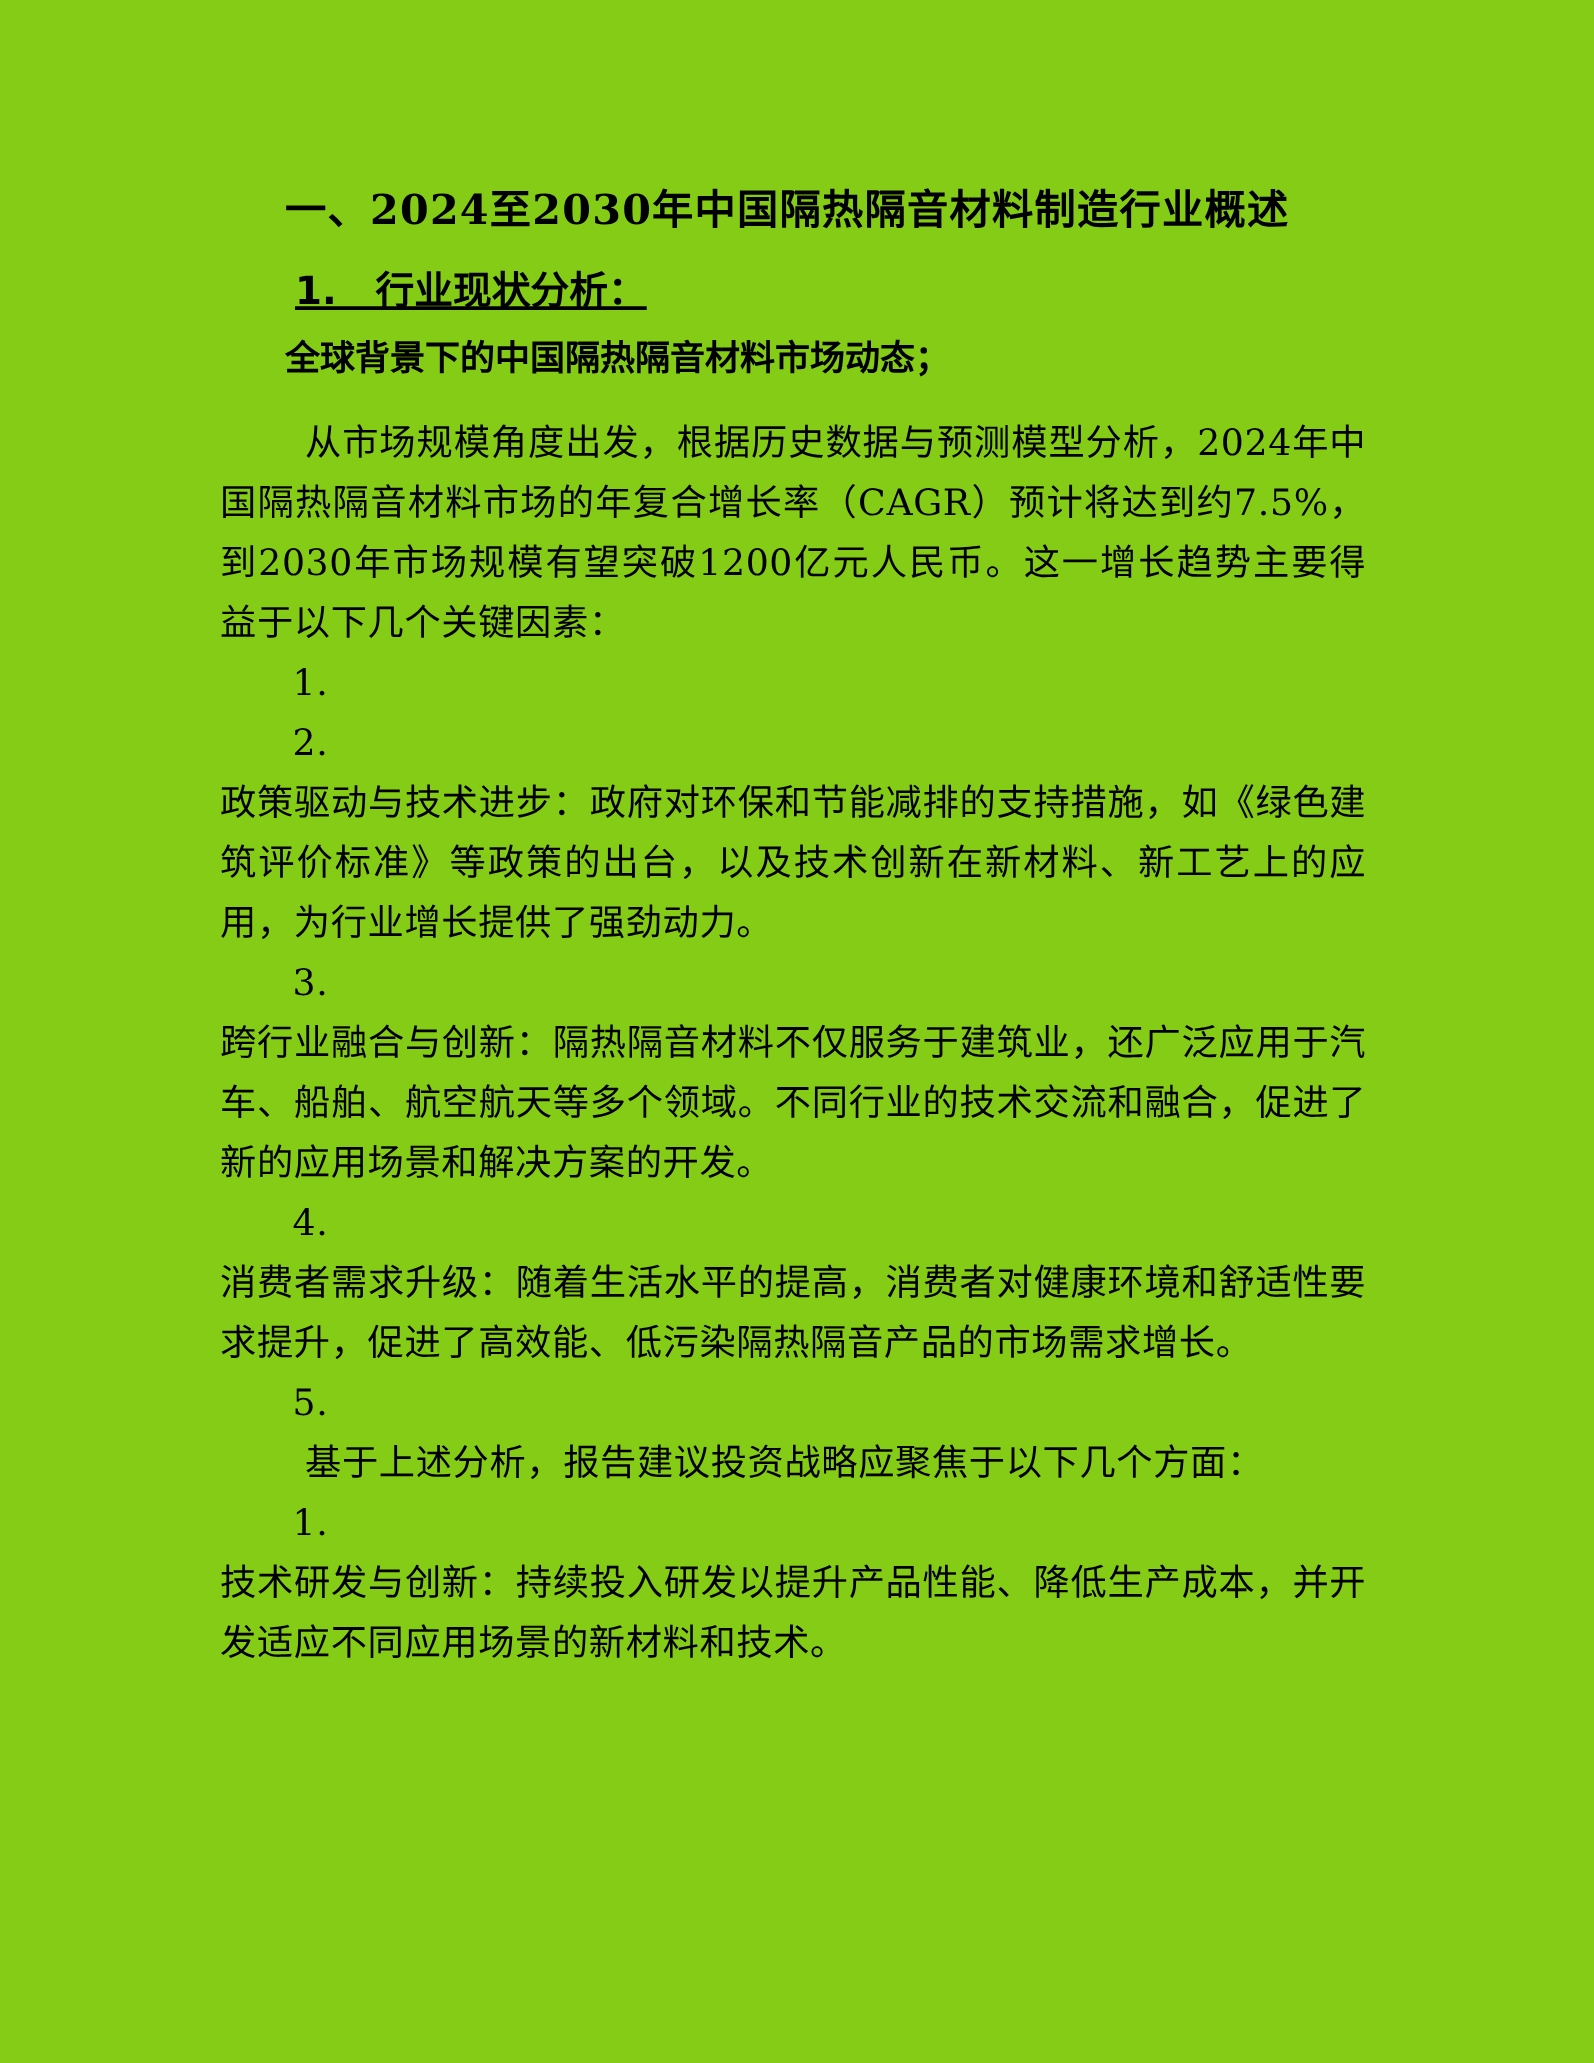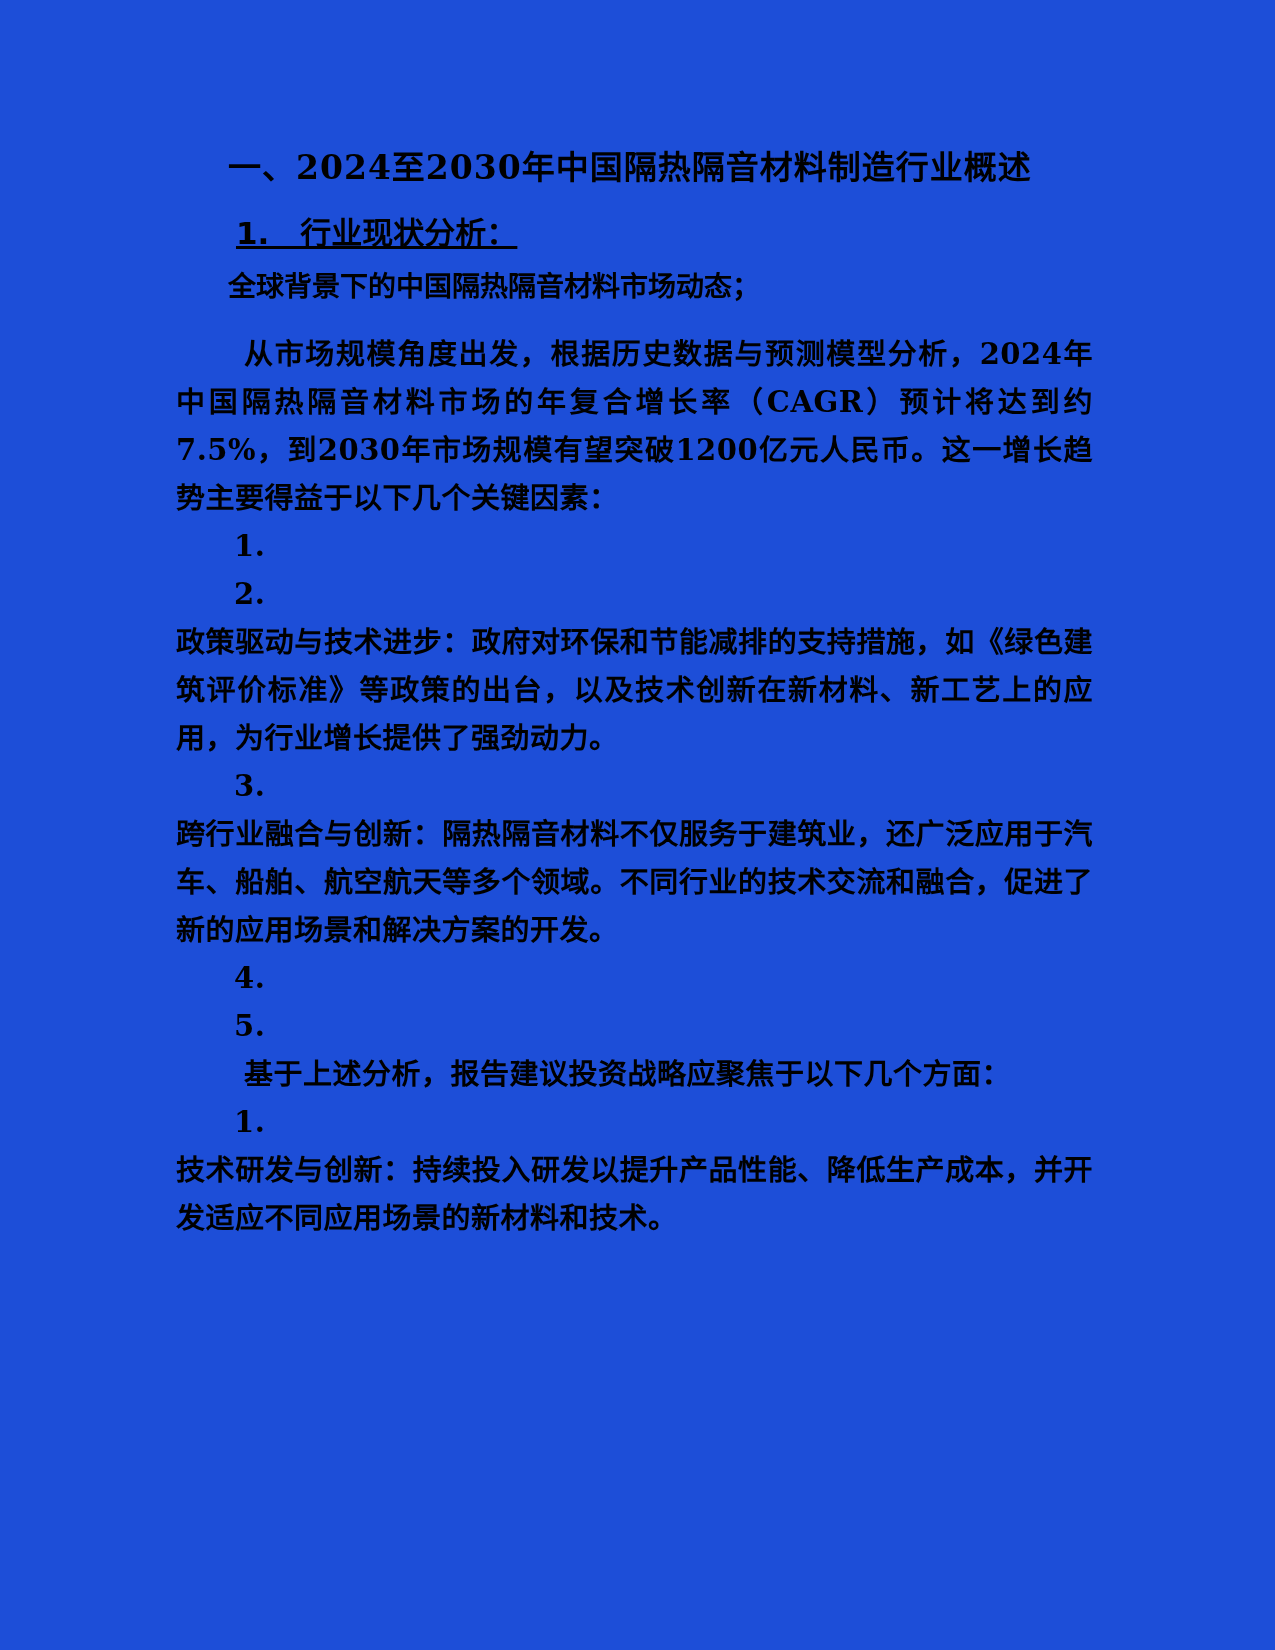--- a/index.html
+++ b/index.html
@@ -5,21 +5,21 @@
   html, body {
     margin: 0;
     padding: 0;
     background: #ffffff;
   }
   .page {
     position: relative;
     width: 1275px;
     height: 1650px;
     margin: 0 auto;
-    background: #1d4ed8;
+    background: #84cc16;
     box-sizing: border-box;
     padding: 148px 182px 0 176px;
     color: #000000;
     overflow: hidden;
   }
   .doc-title {
     margin: 0 0 0 52px;
     font-family: "DejaVu Serif", "Liberation Serif", serif;
     font-size: 33px;
     line-height: 40px;
@@ -42,21 +42,20 @@
     line-height: 38px;
     font-weight: 700;
   }
   .doc-body {
     margin-top: 24px;
     font-family: "DejaVu Serif", "Liberation Serif", serif;
     font-size: 29px;
     line-height: 48px;
     text-align: justify;
     letter-spacing: 0.5px;
-    font-weight: bold;
   }
   .doc-body p {
     margin: 0;
     padding: 0;
   }
   .doc-body p.indent {
     text-indent: 68px;
   }
   .doc-body p.number {
     text-indent: 58px;
@@ -74,18 +73,19 @@
   <h2 class="sec-heading">1.　行业现状分析：</h2>
   <h3 class="sec-subtitle">全球背景下的中国隔热隔音材料市场动态；</h3>
   <div class="doc-body" id="doc-body">
       <p class="indent">从市场规模角度出发，根据历史数据与预测模型分析，2024年中国隔热隔音材料市场的年复合增长率（CAGR）预计将达到约7.5%，到2030年市场规模有望突破1200亿元人民币。这一增长趋势主要得益于以下几个关键因素：</p>
       <p class="number">1.</p>
       <p class="number">2.</p>
       <p class="flush">政策驱动与技术进步：政府对环保和节能减排的支持措施，如《绿色建筑评价标准》等政策的出台，以及技术创新在新材料、新工艺上的应用，为行业增长提供了强劲动力。</p>
       <p class="number">3.</p>
       <p class="flush">跨行业融合与创新：隔热隔音材料不仅服务于建筑业，还广泛应用于汽车、船舶、航空航天等多个领域。不同行业的技术交流和融合，促进了新的应用场景和解决方案的开发。</p>
       <p class="number">4.</p>
+      <p class="flush">消费者需求升级：随着生活水平的提高，消费者对健康环境和舒适性要求提升，促进了高效能、低污染隔热隔音产品的市场需求增长。</p>
       <p class="number">5.</p>
       <p class="indent">基于上述分析，报告建议投资战略应聚焦于以下几个方面：</p>
       <p class="number">1.</p>
       <p class="flush">技术研发与创新：持续投入研发以提升产品性能、降低生产成本，并开发适应不同应用场景的新材料和技术。</p>
     </div>
 </div>
 
 </body></html>

